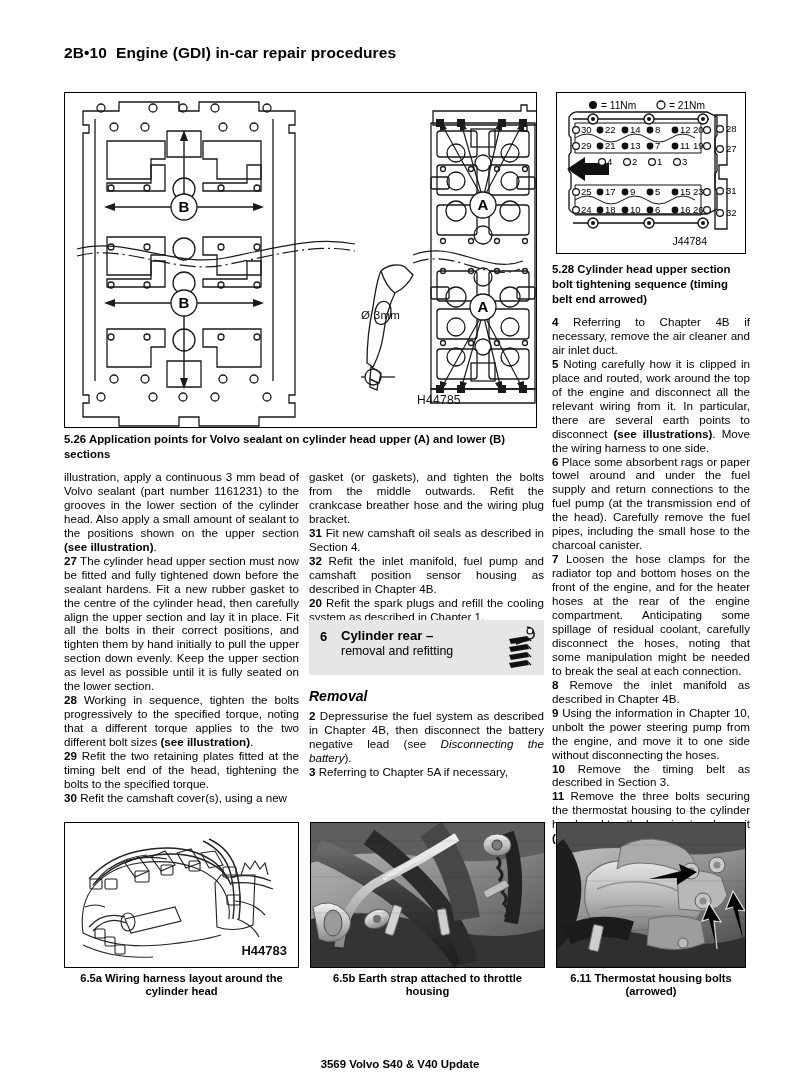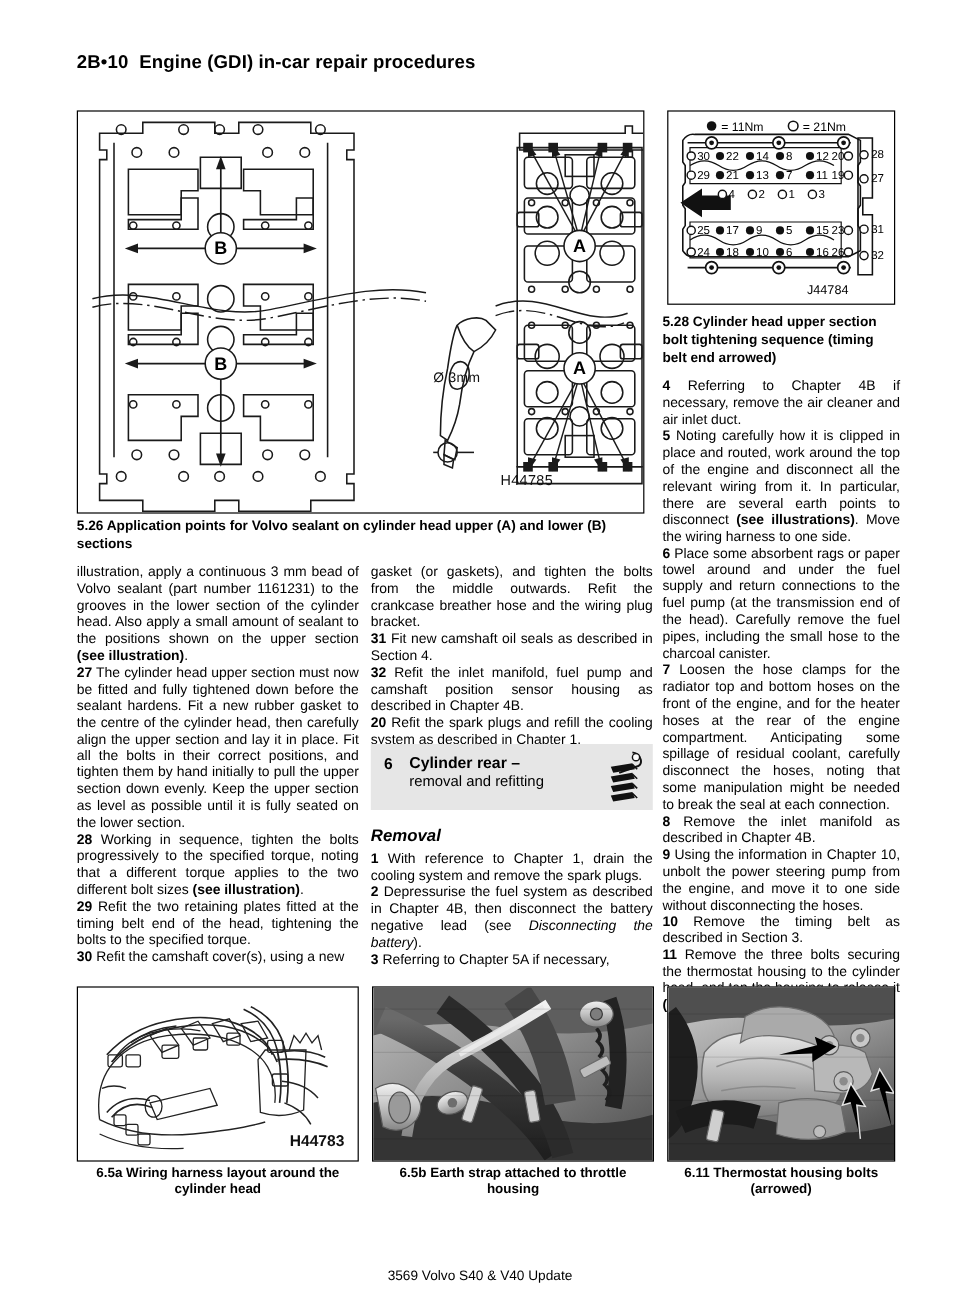--- a/index.html
+++ b/index.html
@@ -148,20 +148,21 @@
   .pc-b { left: 310px; width: 235px; }
   .pc-c { left: 556px; width: 190px; }
 
   .footer {
     position: absolute;
     left: 0; top: 1058px;
     width: 800px;
     text-align: center;
     font-size: 11.4px;
     color: #000;
+    font-weight: bold;
   }
 
   
   svg { display: block; }
 </style>
 </head>
 <body>
 
 <div class="page">
 
@@ -566,21 +567,20 @@
         <g stroke="#111" stroke-width="1.3" fill="none">
           <path d="M24 12 l4 4 M24 20 l4 4 M24 28 l4 4 M24 36 l4 4"></path>
         </g>
       </svg>
     </div>
   </div>
 
   <div class="sub-head">Removal</div>
 
   <div class="col col-mid2">
-    <p><span class="num">1</span> With reference to Chapter 1, drain the cooling system and remove the spark plugs.</p>
     <p><span class="num">2</span> Depressurise the fuel system as described in Chapter 4B, then disconnect the battery negative lead (see <i>Disconnecting the battery</i>).</p>
     <p><span class="num">3</span> Referring to Chapter 5A if necessary,</p>
   </div>
 
   <div class="col col-right">
     <p><span class="num">4</span> Referring to Chapter 4B if necessary, remove the air cleaner and air inlet duct.</p>
     <p><span class="num">5</span> Noting carefully how it is clipped in place and routed, work around the top of the engine and disconnect all the relevant wiring from it. In particular, there are several earth points to disconnect <b>(see illustrations)</b>. Move the wiring harness to one side.</p>
     <p><span class="num">6</span> Place some absorbent rags or paper towel around and under the fuel supply and return connections to the fuel pump (at the transmission end of the head). Carefully remove the fuel pipes, including the small hose to the charcoal canister.</p>
     <p><span class="num">7</span> Loosen the hose clamps for the radiator top and bottom hoses on the front of the engine, and for the heater hoses at the rear of the engine compartment. Anticipating some spillage of residual coolant, carefully disconnect the hoses, noting that some manipulation might be needed to break the seal at each connection.</p>
     <p><span class="num">8</span> Remove the inlet manifold as described in Chapter 4B.</p>

